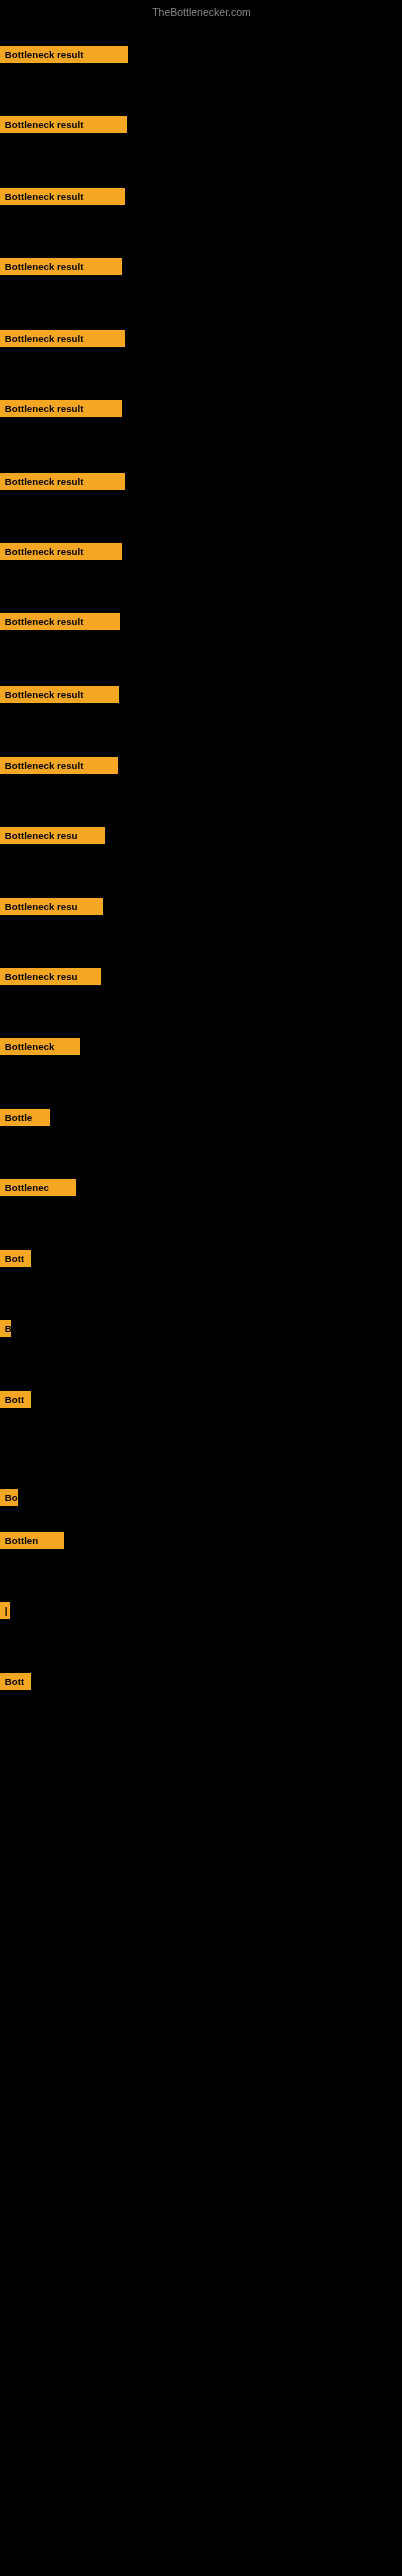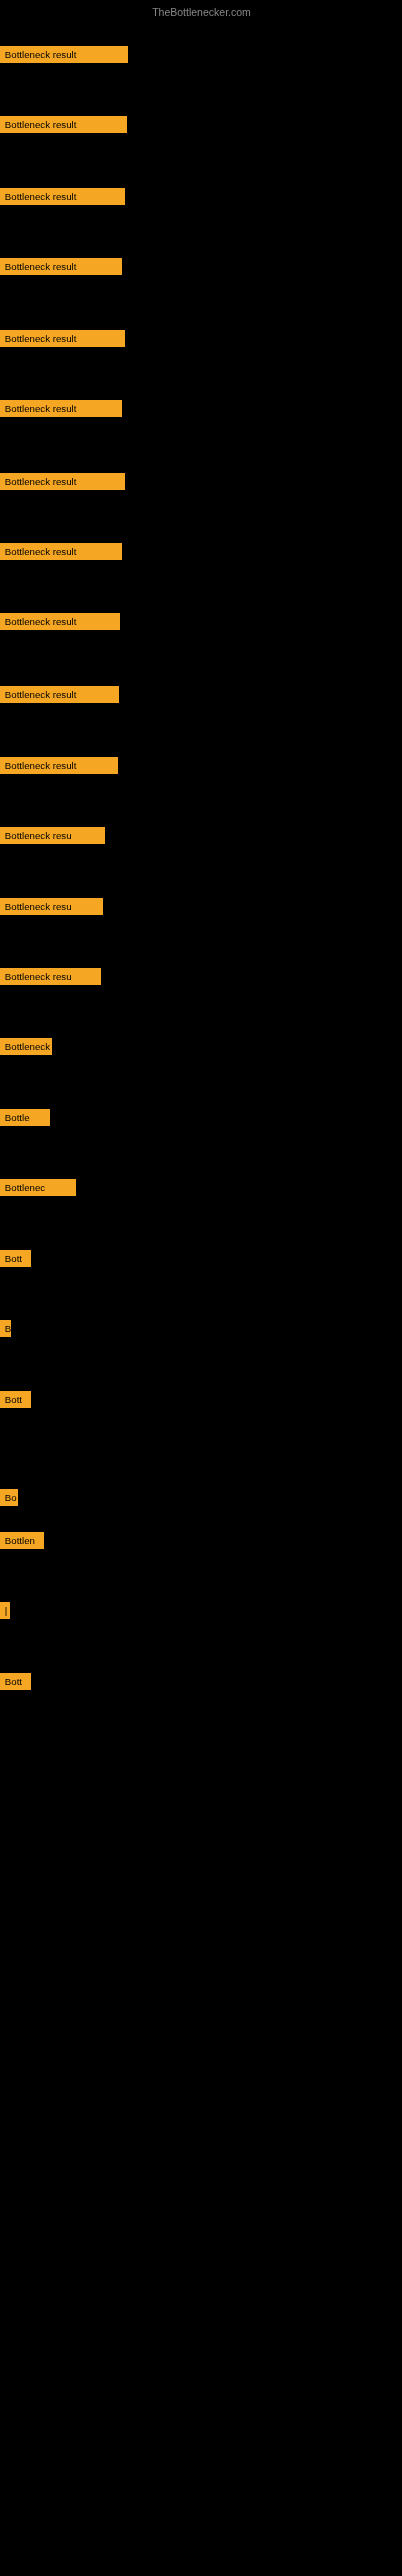--- a/index.html
+++ b/index.html
@@ -22,21 +22,21 @@
       color: #888888;
       font-size: 10.5px;
       white-space: nowrap;
     }
     .bottleneck-badge {
       position: absolute;
       left: 0;
       background-color: #f5a623;
       color: #000000;
       font-size: 9.7px;
-      font-weight: normal;
+      font-weight: bold;
       padding: 3.2px 4.8px;
       white-space: nowrap;
       overflow: hidden;
       display: inline-block;
     }
   </style>
 </head>
 <body>
 
 <span class="site-title">TheBottlenecker.com</span>
@@ -49,24 +49,24 @@
     <div class="bottleneck-badge" style="top: 330px; width: 125px;">Bottleneck result</div>
     <div class="bottleneck-badge" style="top: 400px; width: 122px;">Bottleneck result</div>
     <div class="bottleneck-badge" style="top: 473px; width: 125px;">Bottleneck result</div>
     <div class="bottleneck-badge" style="top: 543px; width: 122px;">Bottleneck result</div>
     <div class="bottleneck-badge" style="top: 613px; width: 120px;">Bottleneck result</div>
     <div class="bottleneck-badge" style="top: 686px; width: 119px;">Bottleneck result</div>
     <div class="bottleneck-badge" style="top: 757px; width: 118px;">Bottleneck result</div>
     <div class="bottleneck-badge" style="top: 827px; width: 105px;">Bottleneck resu</div>
     <div class="bottleneck-badge" style="top: 898px; width: 103px;">Bottleneck resu</div>
     <div class="bottleneck-badge" style="top: 968px; width: 101px;">Bottleneck resu</div>
-    <div class="bottleneck-badge" style="top: 1038px; width: 52px;">Bottleneck</div>
+    <div class="bottleneck-badge" style="top: 1038px; width: 80px;">Bottleneck</div>
     <div class="bottleneck-badge" style="top: 1109px; width: 50px;">Bottle</div>
     <div class="bottleneck-badge" style="top: 1179px; width: 76px;">Bottlenec</div>
     <div class="bottleneck-badge" style="top: 1250px; width: 31px;">Bott</div>
     <div class="bottleneck-badge" style="top: 1320px; width: 11.3px;">B</div>
     <div class="bottleneck-badge" style="top: 1391px; width: 31px;">Bott</div>
     <div class="bottleneck-badge" style="top: 1461px; width: 17.7px; margin-top: 28px;">Bo</div>
-    <div class="bottleneck-badge" style="top: 1532px; width: 44px;">Bottlen</div>
+    <div class="bottleneck-badge" style="top: 1532px; width: 64px;">Bottlen</div>
     <div class="bottleneck-badge" style="top: 1602px; width: 6.4px;">|</div>
     <div class="bottleneck-badge" style="top: 1673px; width: 31px;">Bott</div>
   </div>
 
 
 </body></html>

